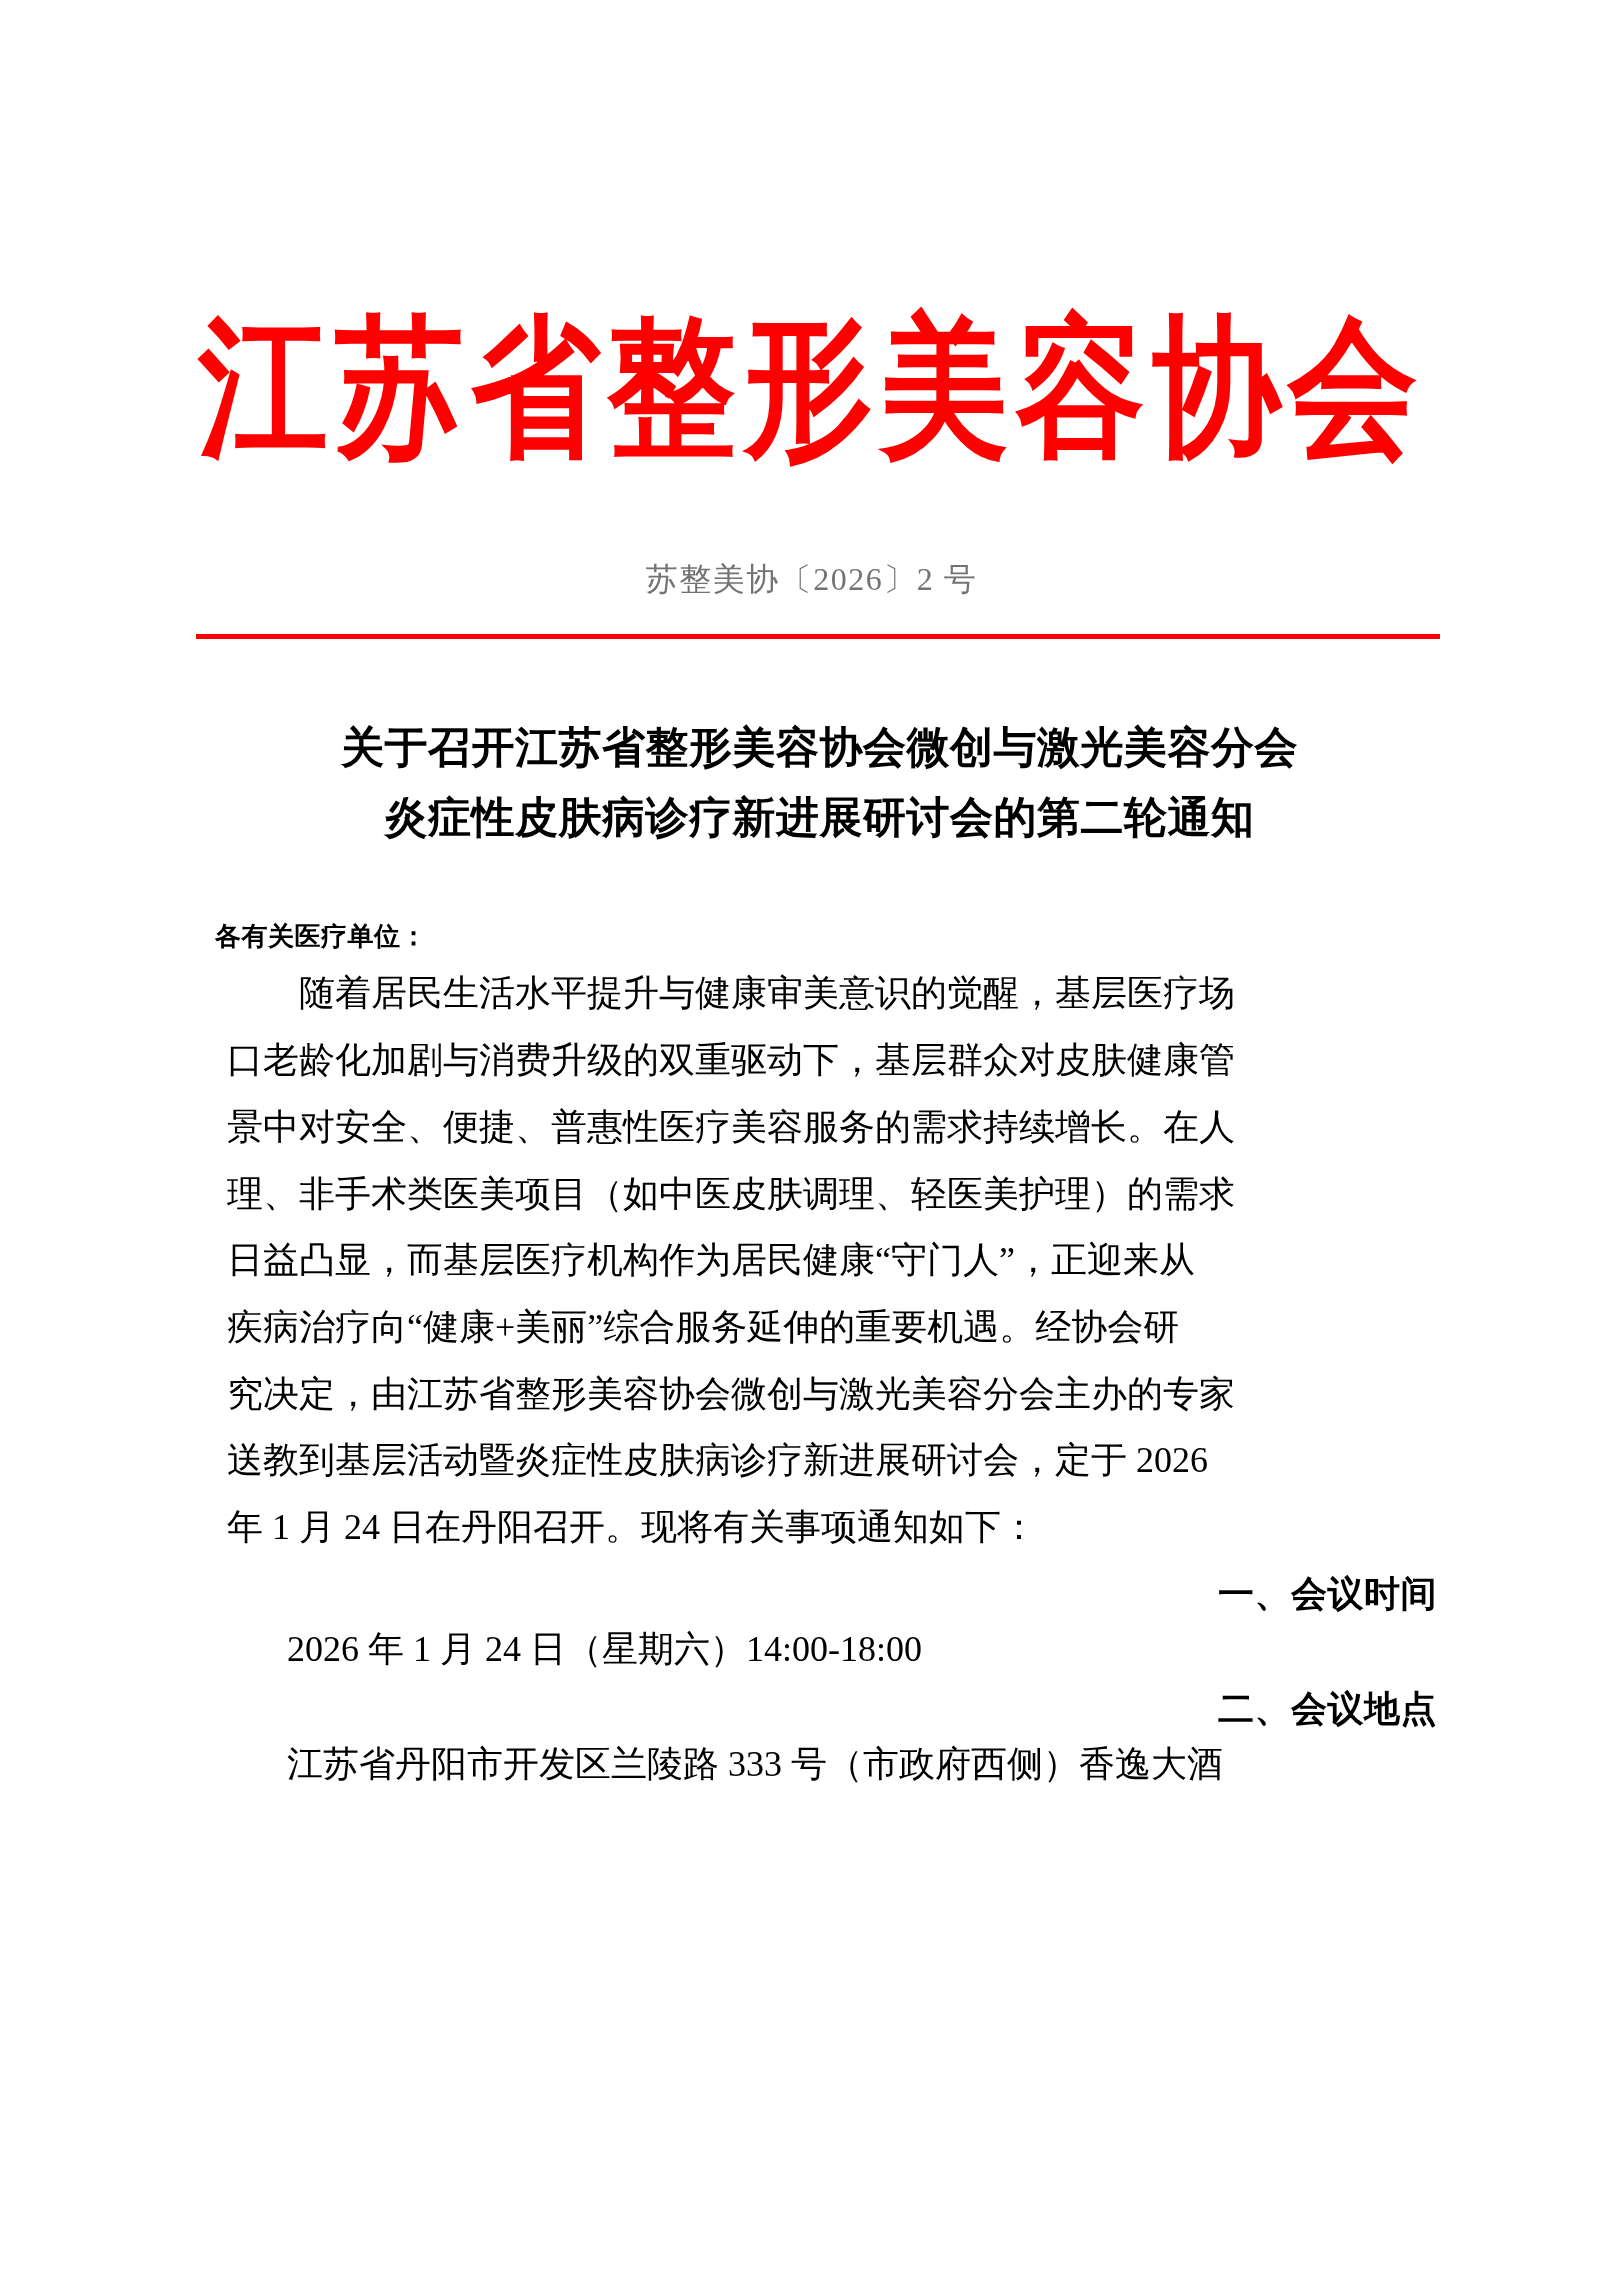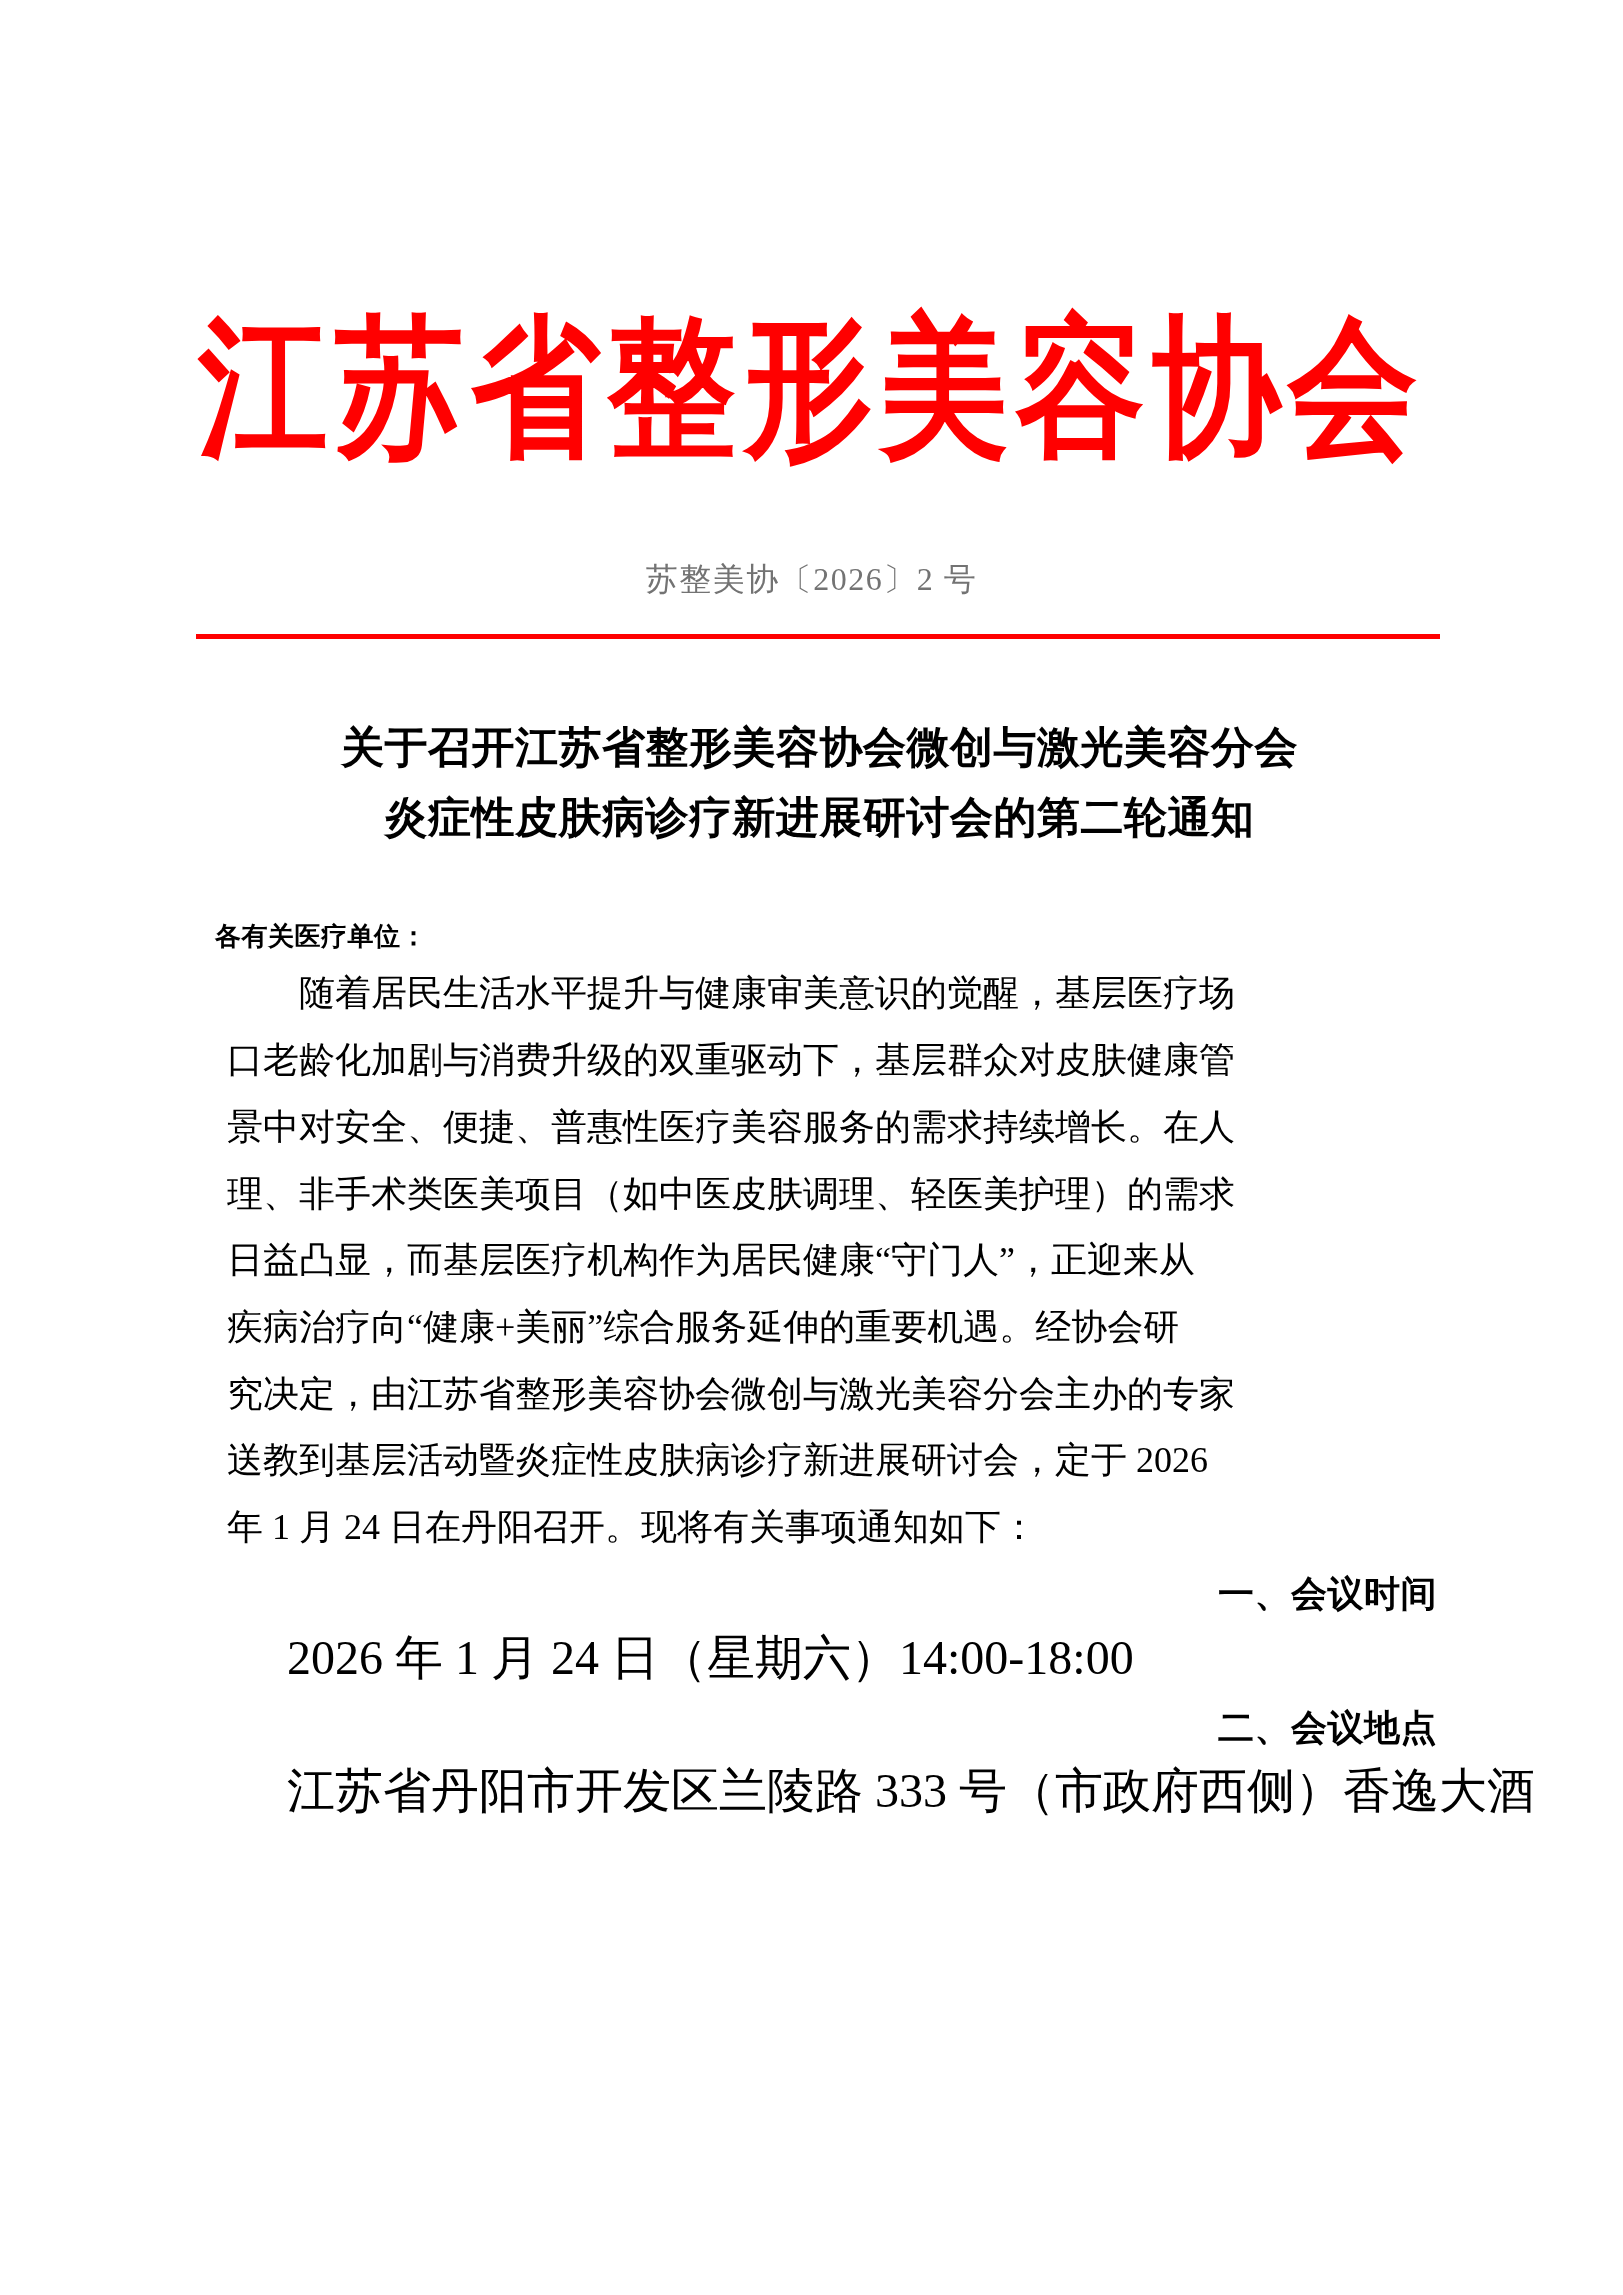--- a/index.html
+++ b/index.html
@@ -110,21 +110,21 @@
     font-weight: bold;
     font-size: 36px;
     line-height: 1.52;
     letter-spacing: 0.5px;
     margin: 6.1px 0 0 0;
     padding-left: 72px;
     white-space: nowrap;
     text-align: right;
   }
   .section-body {
-    font-size: 48px;
+    font-size: 36px;
     line-height: 1.52;
     letter-spacing: 0px;
     margin: 0;
     padding-left: 72px;
     white-space: nowrap;
   }
 
   
   .page-footer {
     position: absolute;

